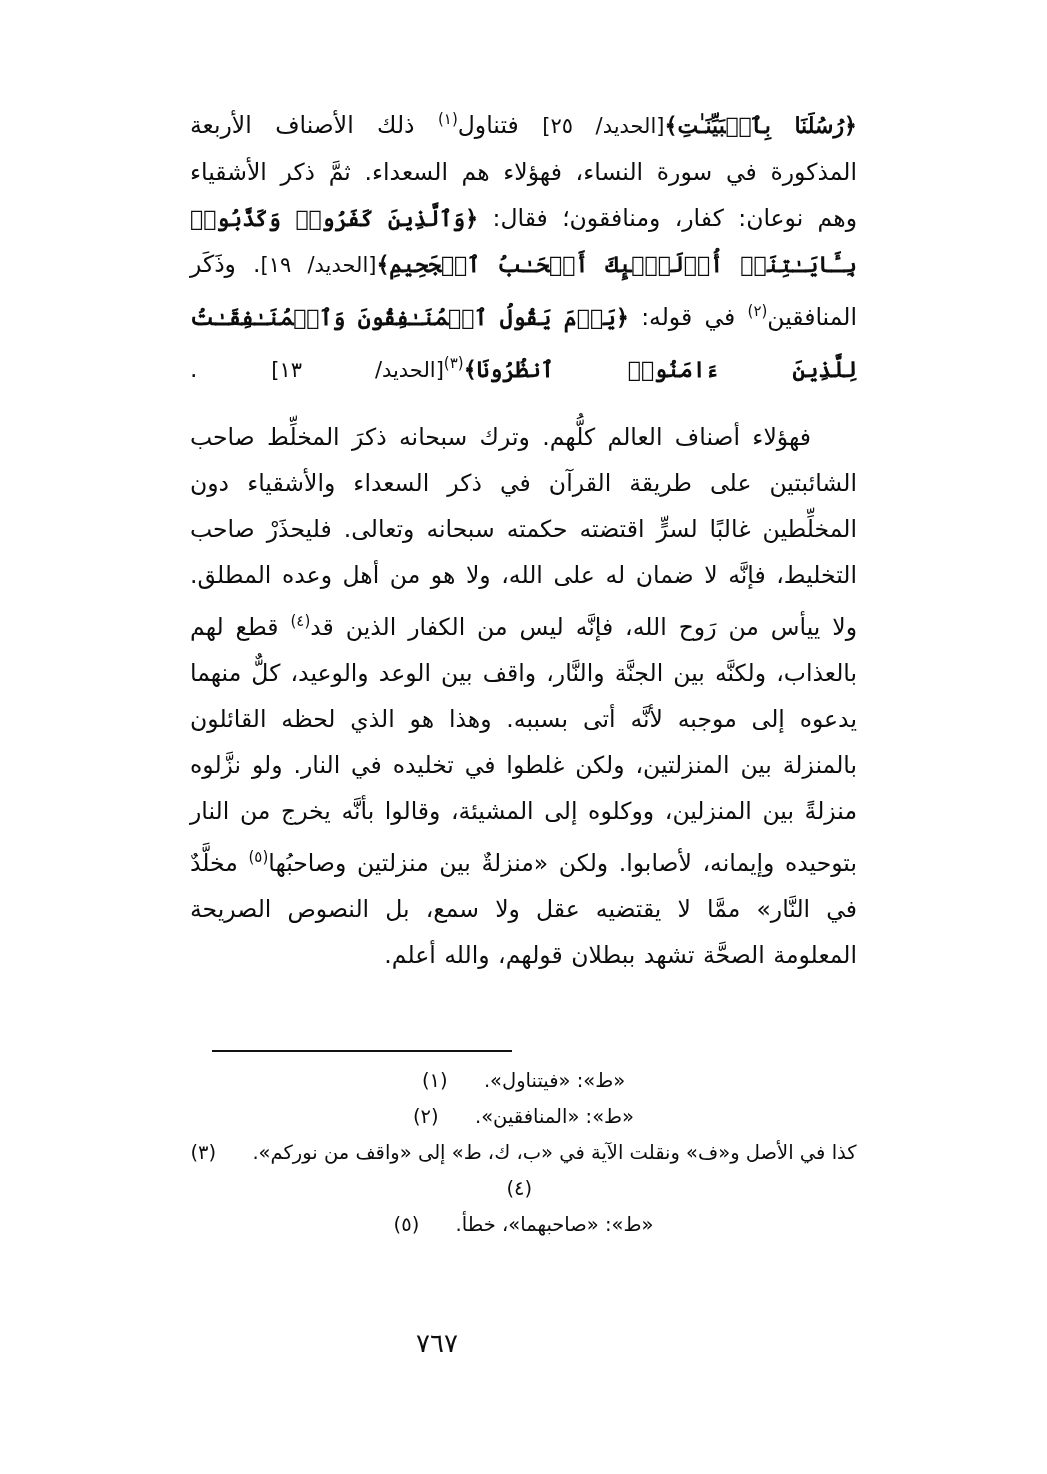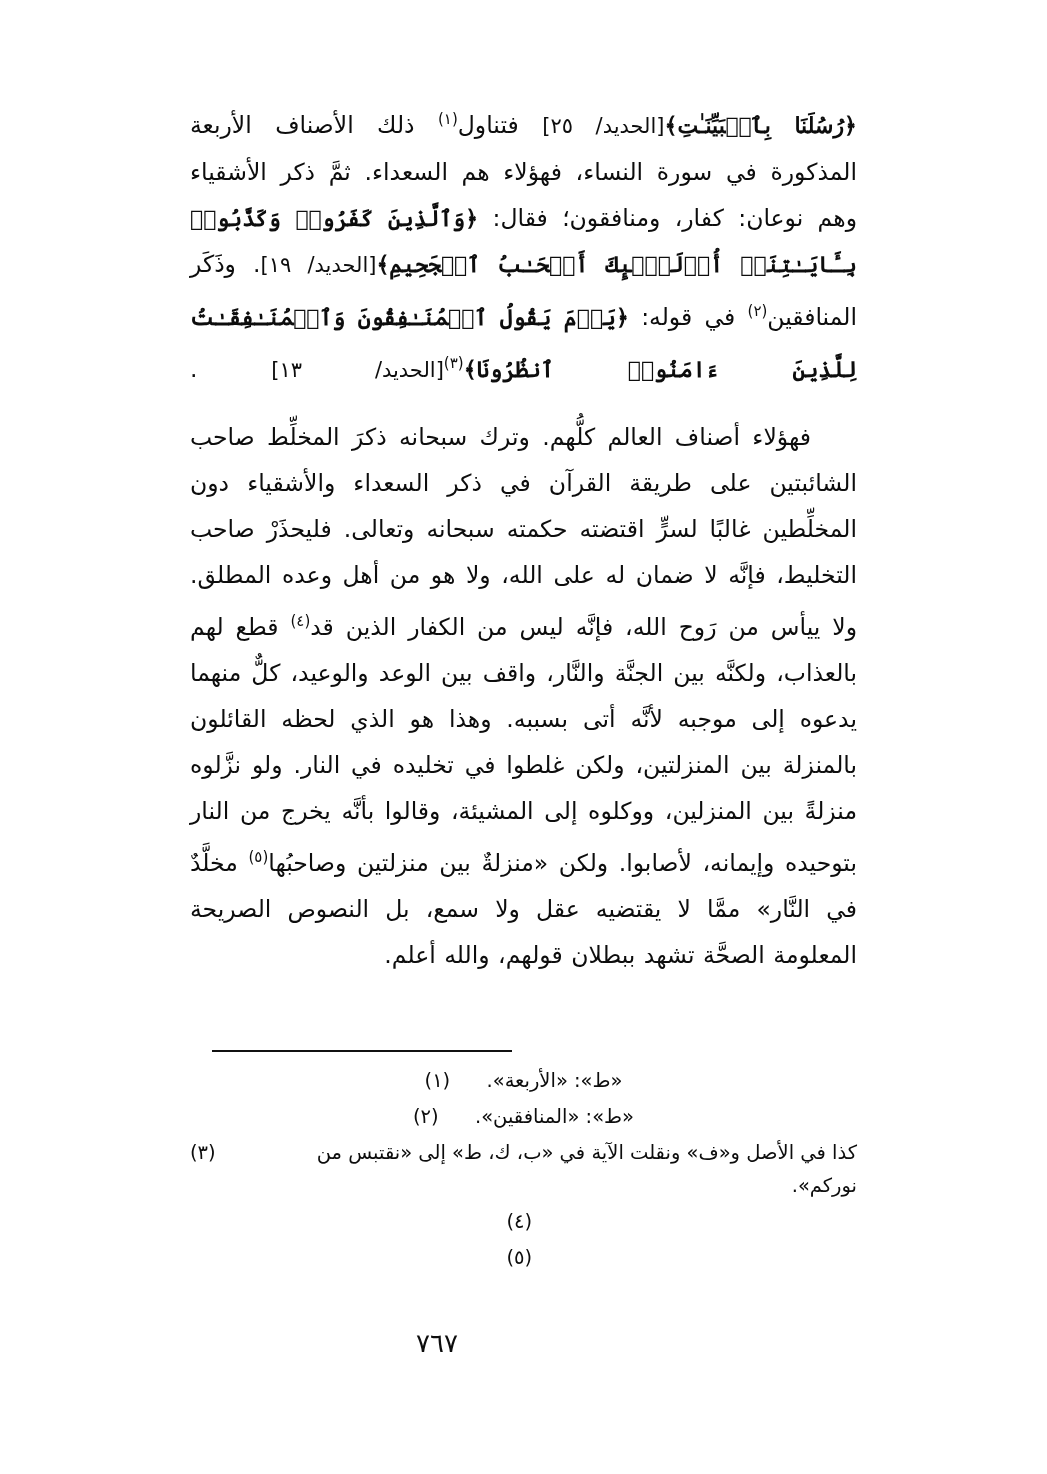--- a/index.html
+++ b/index.html
@@ -112,34 +112,35 @@
     </p>
 
   </div>
 
   <div class="gap"></div>
 
   <div class="footnote-rule"></div>
 
   <div class="footnotes">
     <div class="fn-row">
-      <span class="fn-text">«ط»: «الأربعة».</span>
+      <span class="fn-text">«ط»: «فيتناول».</span>
       <span class="fn-num">(١)</span>
     </div>
     <div class="fn-row">
       <span class="fn-text">«ط»: «المنافقين».</span>
       <span class="fn-num">(٢)</span>
     </div>
     <div class="fn-row">
-      <span class="fn-text">كذا في الأصل و«ف» ونقلت الآية في «ب، ك، ط» إلى «نقتبس من نوركم».</span>
+      <span class="fn-text">كذا في الأصل و«ف» ونقلت الآية في «ب، ك، ط» إلى «واقف من نوركم».</span>
       <span class="fn-num">(٣)</span>
     </div>
     <div class="fn-row">
       <span class="fn-num">(٤)</span>
     </div>
     <div class="fn-row">
+      <span class="fn-text">«ط»: «صاحبهما»، خطأ.</span>
       <span class="fn-num">(٥)</span>
     </div>
   </div>
 
   <div class="page-number">٧٦٧</div>
 
 </div>
 
 </body></html>

